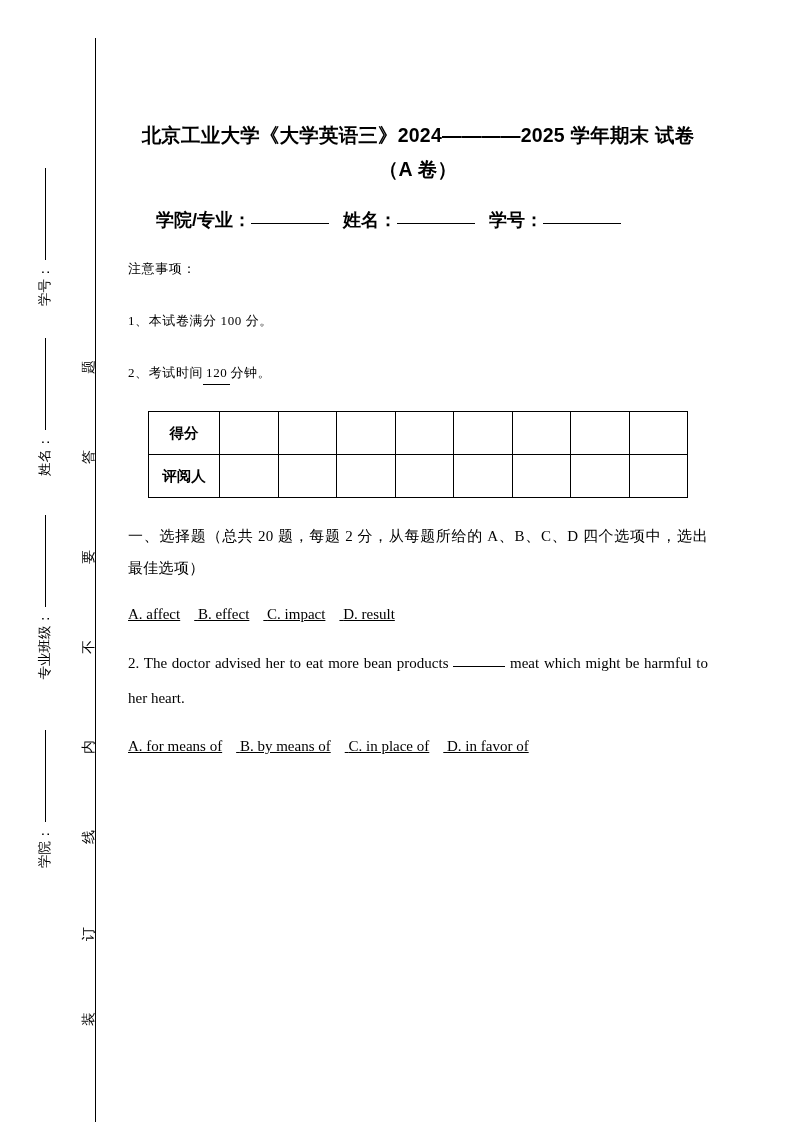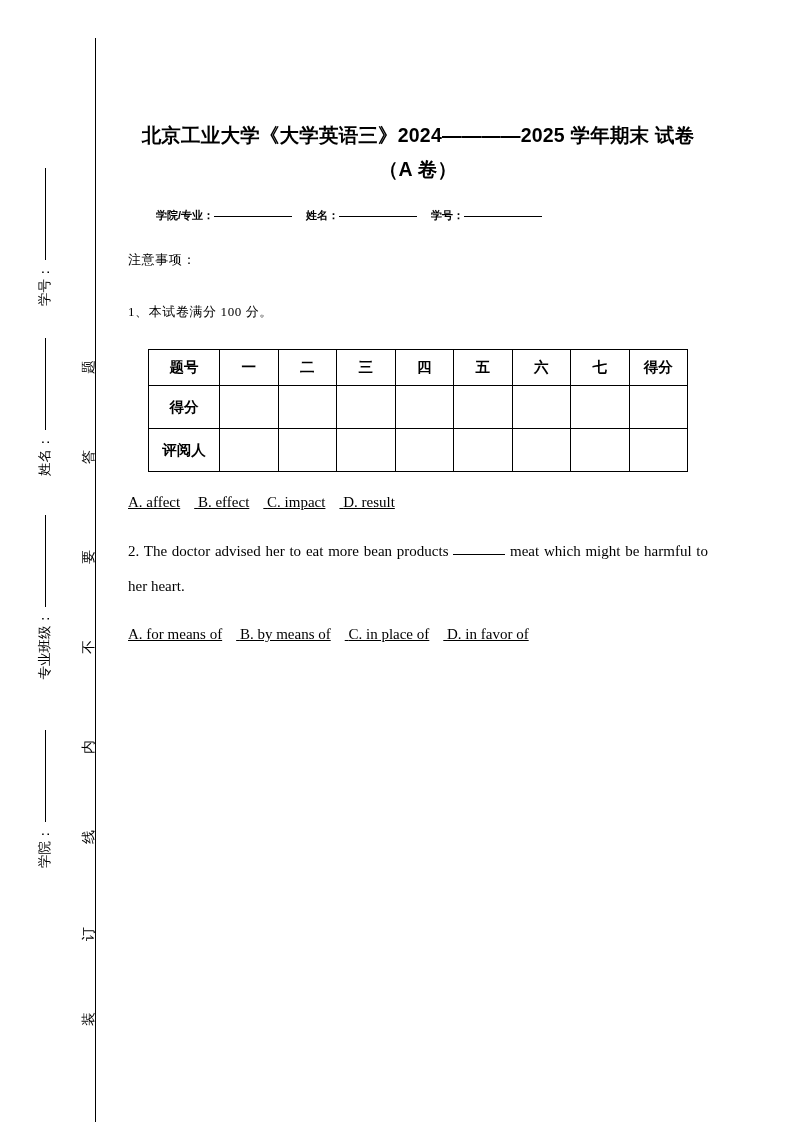--- a/index.html
+++ b/index.html
@@ -83,21 +83,21 @@
     line-height: 34px;
     text-align: center;
     letter-spacing: 0.2px;
   }
 
   .info-line {
     margin-top: 22px;
     padding-left: 28px;
     font-family: "Liberation Sans", "DejaVu Sans", sans-serif;
     font-weight: bold;
-    font-size: 11px;
+    font-size: 18px;
     white-space: nowrap;
   }
   .info-line .fill {
     display: inline-block;
     border-bottom: 1.3px solid #000;
     width: 78px;
     vertical-align: 2px;
   }
   .info-line .gap { display: inline-block; width: 14px; }
 
@@ -224,34 +224,26 @@
   <div class="info-line">
     <span>学院/专业：</span><span class="fill"></span><span class="gap"></span><span>姓名：</span><span class="fill"></span><span class="gap"></span><span>学号：</span><span class="fill"></span>
   </div>
 
   <p class="notes-head">注意事项：</p>
 
   <p class="note-item">
     <span>1、本试卷满分 100 分。</span>
   </p>
 
+  <p class="note-item">
+    <span>2、考试时间</span><span class="uline">120</span><span>分钟。</span>
+  </p>
 
   <table class="score-table">
     <tbody>
-      <tr>
-        <td class="hdr-col">题号</td>
-        <td>一</td>
-        <td>二</td>
-        <td>三</td>
-        <td>四</td>
-        <td>五</td>
-        <td>六</td>
-        <td>七</td>
-        <td>得分</td>
-      </tr>
       <tr class="row-tall">
         <td class="hdr-col">得分</td>
         <td></td>
         <td></td>
         <td></td>
         <td></td>
         <td></td>
         <td></td>
         <td></td>
         <td></td>
@@ -263,20 +255,21 @@
         <td></td>
         <td></td>
         <td></td>
         <td></td>
         <td></td>
         <td></td>
       </tr>
     </tbody>
   </table>
 
+  <p class="section-head">一、选择题（总共 20 题，每题 2 分，从每题所给的 A、B、C、D 四个选项中，选出最佳选项）</p>
 
   <p class="q-opts">
     <span class="opt">A. affect</span>
     <span class="opt">B. effect</span>
     <span class="opt">C. impact</span>
     <span class="opt">D. result</span>
   </p>
 
   <p class="q-stem">
     <span>2. The doctor advised her to eat more bean products</span> <span class="blank-ul"></span> <span>meat which might be harmful to her heart.</span>

